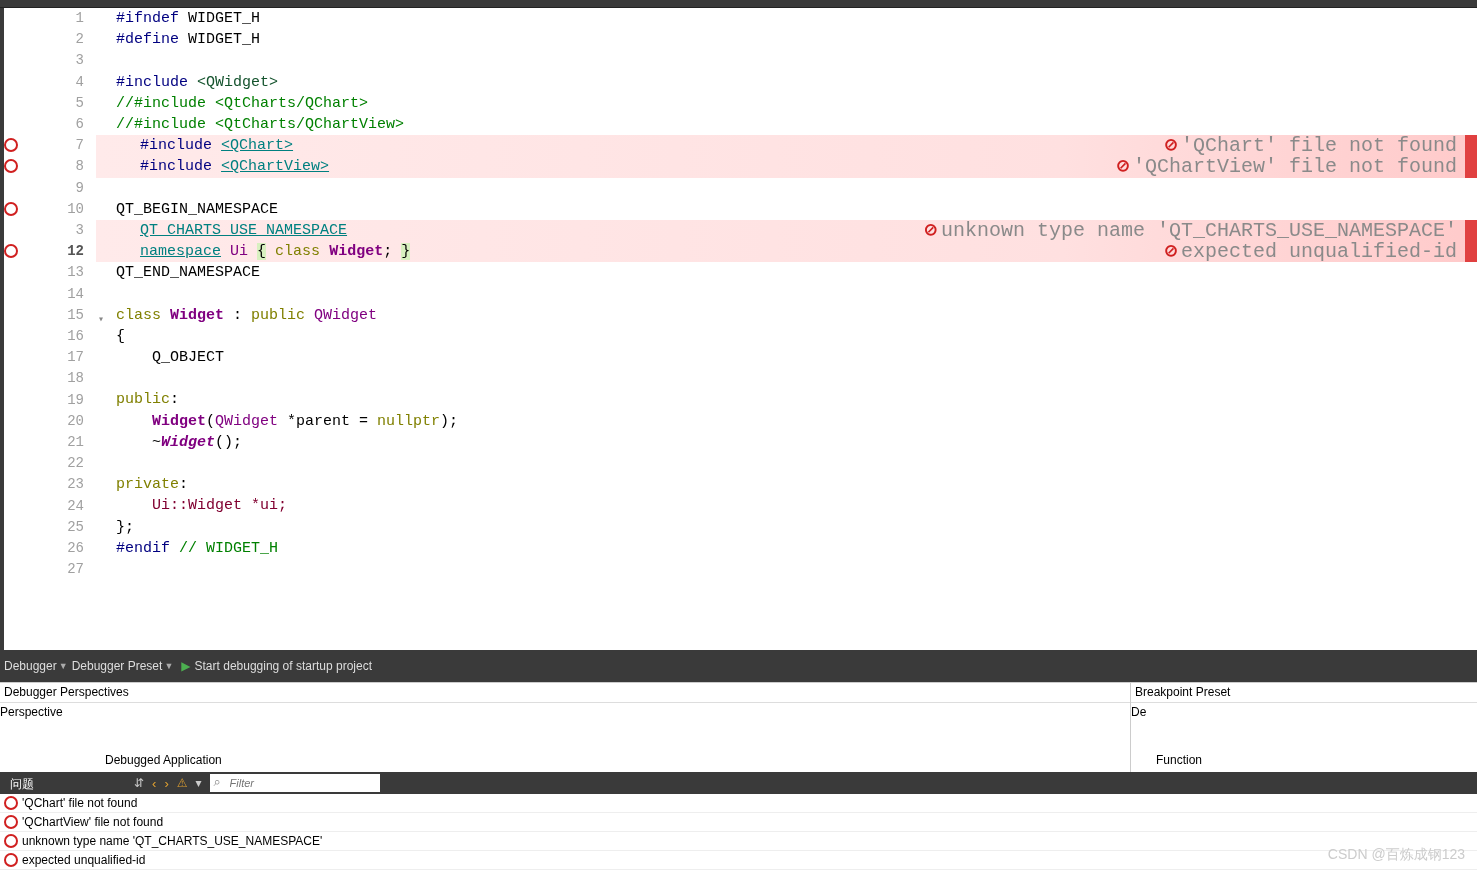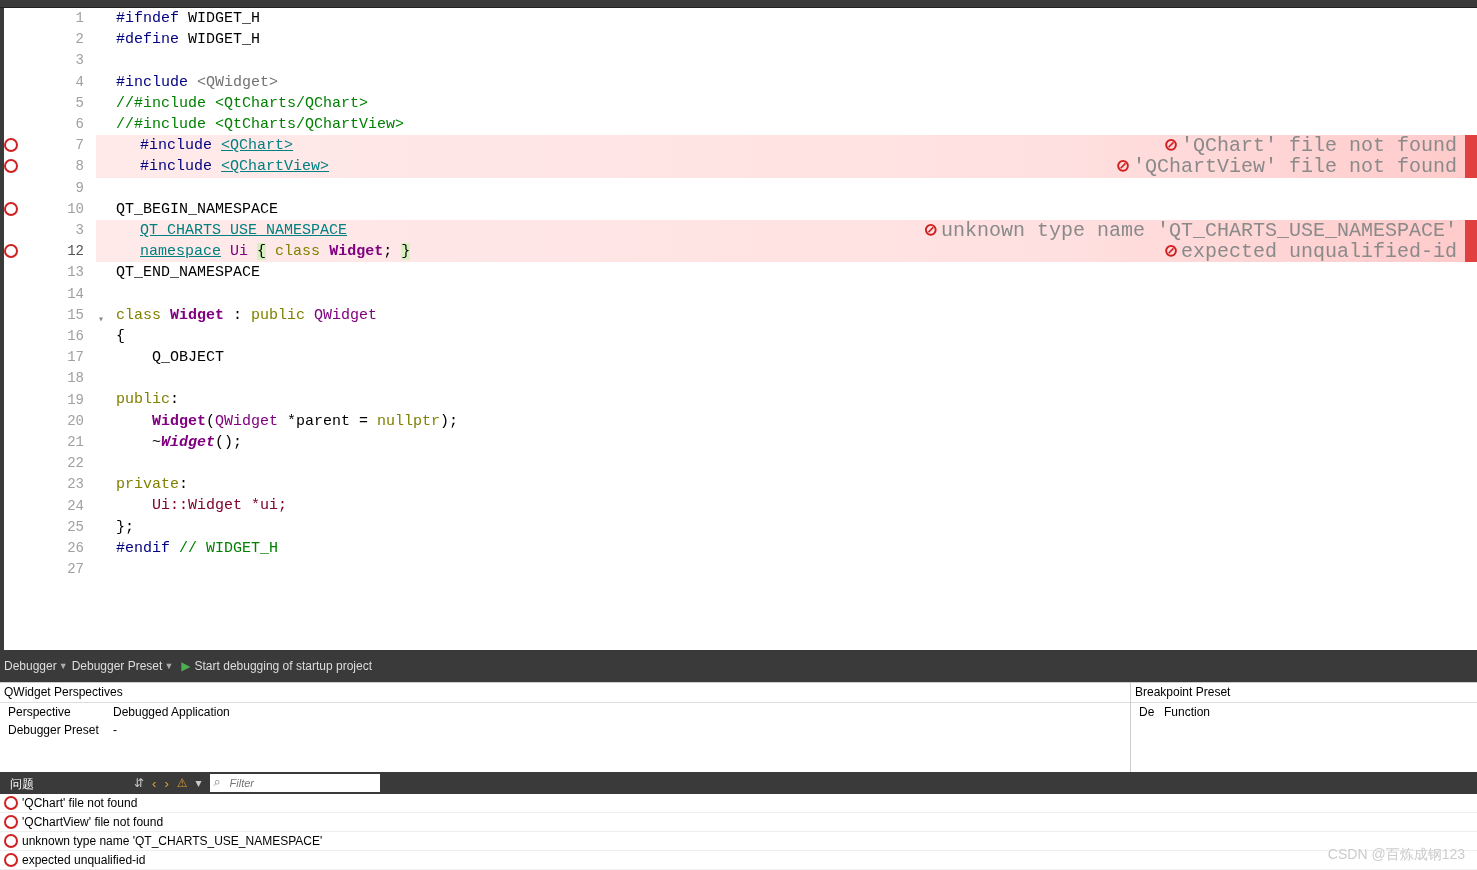--- a/index.html
+++ b/index.html
@@ -46,21 +46,21 @@
 }
 .line-num {
   width: 52px;
   text-align: right;
   padding-right: 12px;
   color: #a0a0a0;
   font-size: 14px;
   line-height: 21.2px;
   position: relative;
 }
-.line-num.current { color: #555; font-weight: normal; }
+.line-num.current { color: #555; font-weight: bold; }
 .fold-mark {
   position: absolute;
   right: -8px;
   top: 4px;
   font-size: 10px;
   color: #888;
 }
 .code-main {
   flex: 1;
   position: relative;
@@ -92,21 +92,21 @@
   color: #8a8a8a;
   font-size: 20px;
 }
 .err-inline .o {
   color: #d02020;
   font-weight: bold;
   margin-right: 4px;
 }
 .kw-olive { color: #808000; }
 .kw-purple { color: #800080; }
-.kw-green { color: #737373; }
+.kw-green { color: #14532d; }
 .kw-teal { color: #008080; text-decoration: underline; }
 .kw-red { color: #800030; }
 .kw-comment { color: #008000; }
 .kw-bold { font-weight: bold; }
 .kw-navy { color: #000080; }
 .kw-italic { font-style: italic; }
 .kw-brace { background: #d8f0c0; }
 .kw-paren { background: #d8f0c0; }
 
 .debug-toolbar {
@@ -136,25 +136,25 @@
 .dp-right { width: 346px; }
 .dp-header {
   height: 20px;
   padding: 2px 4px;
   border-bottom: 1px solid #ddd;
   font-family: "SimSun", sans-serif;
   font-size: 12px;
 }
 .dp-row {
   display: flex;
-  padding: 2px 8px;
+  padding: 2px 0;
   font-size: 12px;
 }
 .dp-row .c1 { width: 105px; }
-.dp-row .c2 { flex: 1; }
+.dp-row .c2 { flex: 1; margin-top: 48px; }
 .dp-right .c1 { width: 25px; }
 
 .issues-toolbar {
   height: 22px;
   background: #3a3a3a;
   color: #fff;
   display: flex;
   align-items: center;
   font-family: "SimSun", sans-serif;
   font-size: 12px;
@@ -304,21 +304,21 @@
   <div class="dd">
     <span>Debugger Preset</span>
     <span class="arrow">▼</span>
   </div>
   <span class="play">▶</span>
   <span>Start debugging of startup project</span>
 </div>
 
 <div class="debug-panels">
   <div class="dp-left">
-    <div class="dp-header">QWidget Perspectives</div>
+    <div class="dp-header">Debugger Perspectives</div>
     <div id="dp-left-rows">
         <div class="dp-row">
           <div class="c1">Perspective</div>
           <div class="c2">Debugged Application</div>
         </div>
         <div class="dp-row">
           <div class="c1">Debugger Preset</div>
           <div class="c2">-</div>
         </div>
       </div>

